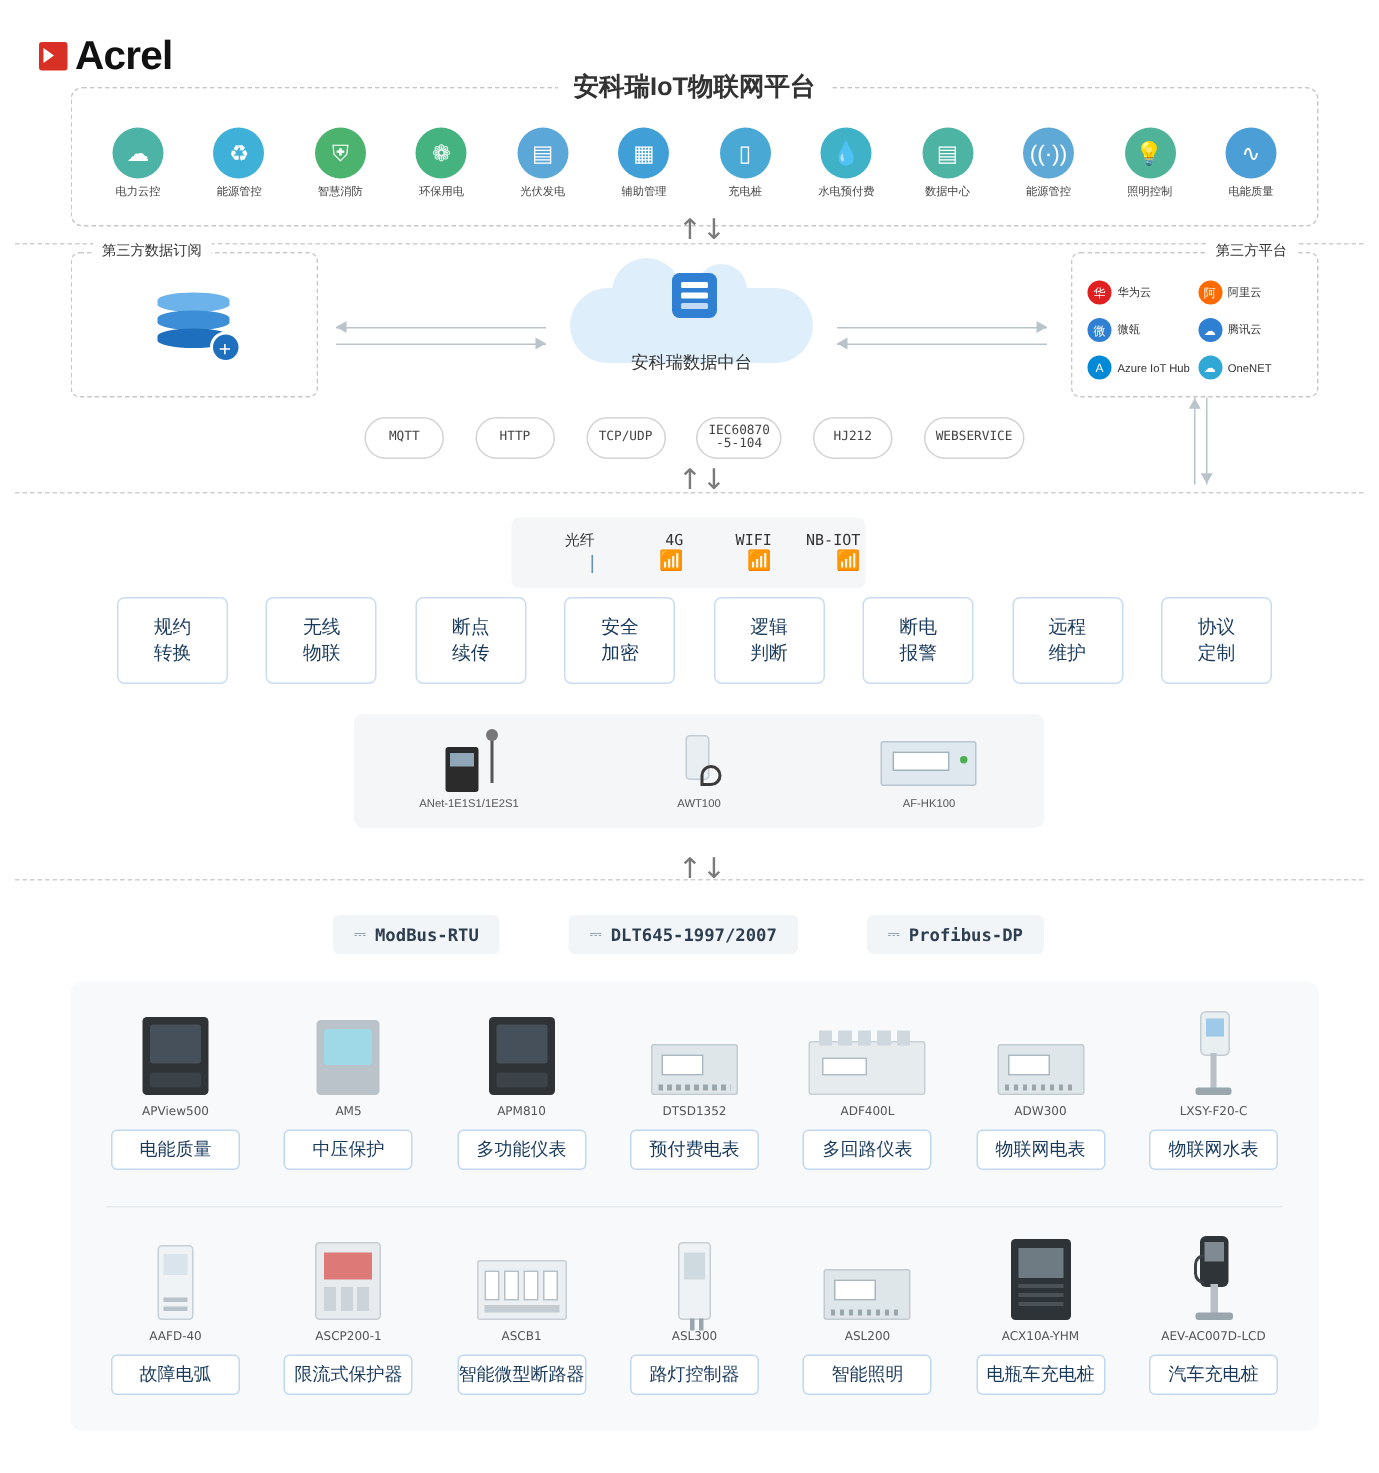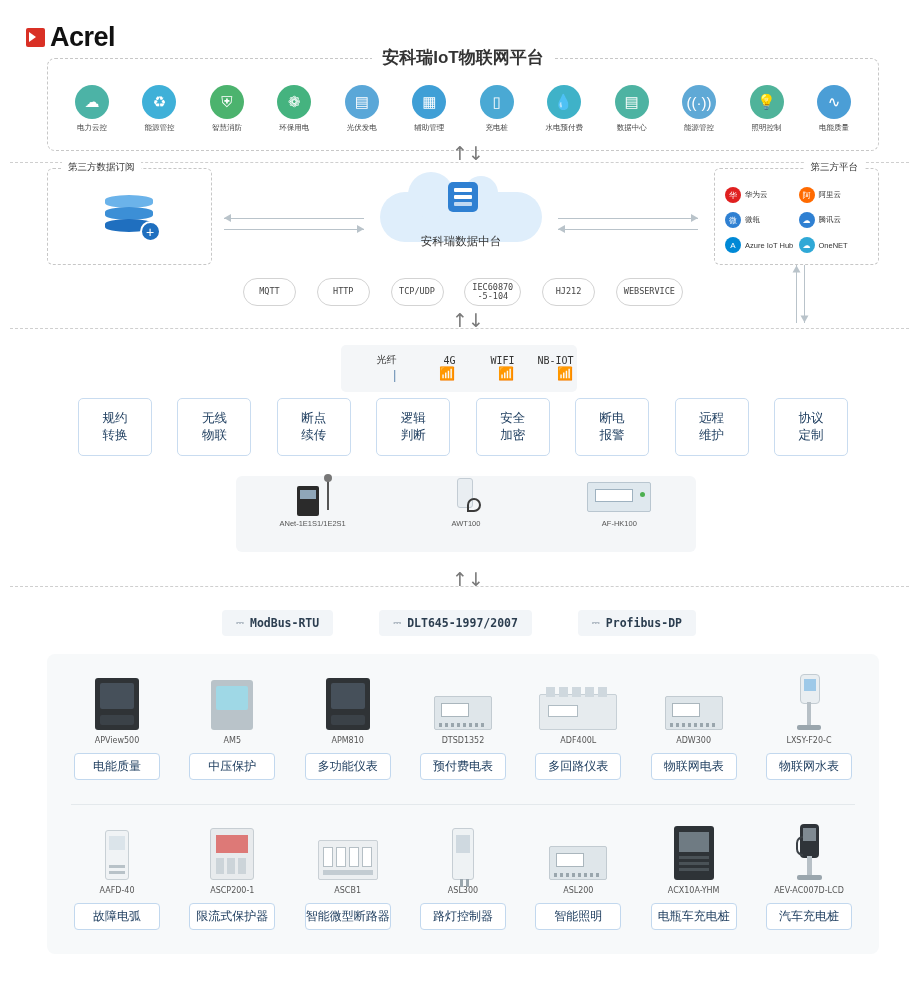--- a/index.html
+++ b/index.html
@@ -209,21 +209,21 @@
     display: flex; flex-direction: column;
     align-items: center; justify-content: center;
     font-size: 12.5px; color: #1a3a5c; line-height: 1.35;
   }
 
   
   .gw-panel {
     position: absolute; left: 236px; top: 476px;
     width: 460px; height: 76px;
     background: #f4f6f8; border-radius: 6px;
-    display: flex; align-items: flex-start; justify-content: space-around;
+    display: flex; align-items: center; justify-content: space-around;
   }
   .gw-item { text-align: center; width: 132px; }
   .gw-img {
     height: 40px; display: flex; align-items: flex-end; justify-content: center;
   }
   .gw-cap { font-size: 7.5px; color: #555; margin-top: 3px; }
 
   
   .dev { position: relative; }
   .dev-anet { width: 44px; height: 38px; }
@@ -499,26 +499,26 @@
   </div>
   <div class="feat">
     <span>无线</span>
     <span>物联</span>
   </div>
   <div class="feat">
     <span>断点</span>
     <span>续传</span>
   </div>
   <div class="feat">
+    <span>安全</span>
+    <span>加密</span>
+  </div>
+  <div class="feat">
     <span>逻辑</span>
     <span>判断</span>
-  </div>
-  <div class="feat">
-    <span>安全</span>
-    <span>加密</span>
   </div>
   <div class="feat">
     <span>断电</span>
     <span>报警</span>
   </div>
   <div class="feat">
     <span>远程</span>
     <span>维护</span>
   </div>
   <div class="feat">

